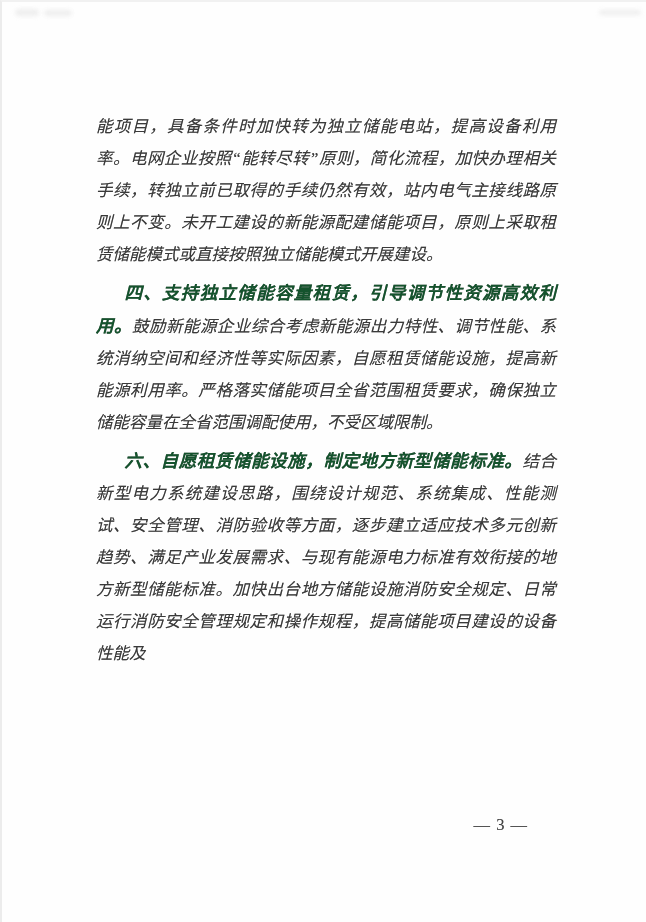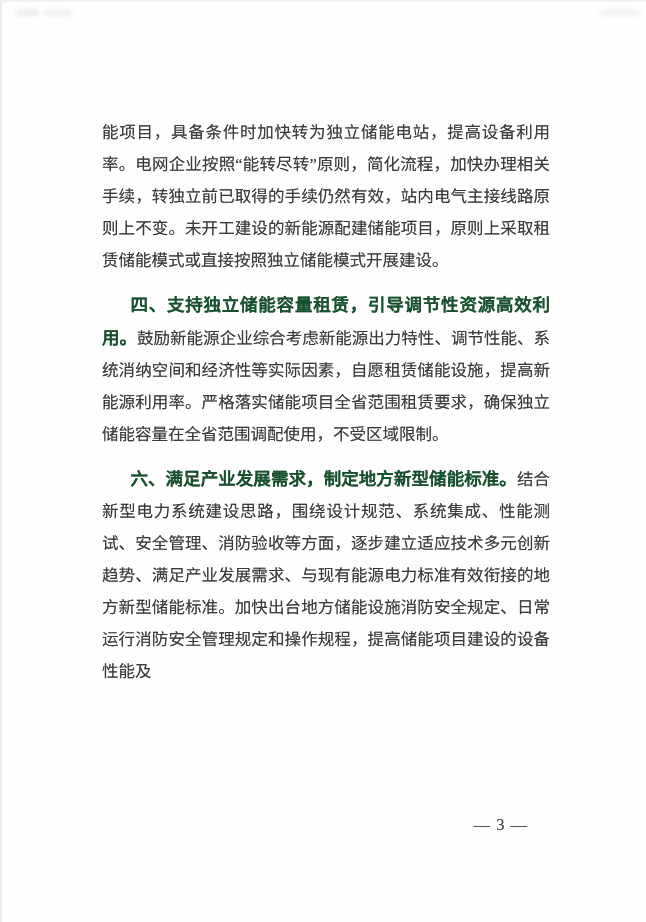--- a/index.html
+++ b/index.html
@@ -35,22 +35,23 @@
     left: 88px;
     top: 103px;
     width: 472px;
     color: #3a3a3a;
     font-size: 16.5px;
     line-height: 32px;
     text-align: justify;
     text-shadow: 0 0 0.6px rgba(70,70,70,0.55);
   }
   .para {
-    margin: 12px;
+    margin: 6px;
     padding: 0;
+    font-style: italic;
   }
   .para.section {
     text-indent: 1.72em;
   }
   .sec-heading {
     font-family: "Liberation Sans", "DejaVu Sans", sans-serif;
     font-weight: 700;
     font-size: 17.5px;
     color: #14532d;
     text-shadow: 0 0 0.5px rgba(40,40,40,0.6);
@@ -75,21 +76,21 @@
   <div class="smudge smudge-tl-2"></div>
   <div class="smudge smudge-tr"></div>
 
   <main class="doc-body">
 
     <p class="para continuation"><span>能项目，具备条件时加快转为独立储能电站，提高设备利用率。电网企业按照“能转尽转”原则，简化流程，加快办理相关手续，转独立前已取得的手续仍然有效，站内电气主接线路原则上不变。未开工建设的新能源配建储能项目，原则上采取租赁储能模式或直接按照独立储能模式开展建设。</span></p>
 
     <p class="para section"><span class="sec-heading">四、支持独立储能容量租赁，引导调节性资源高效利用。</span><span>鼓励新能源企业综合考虑新能源出力特性、调节性能、系统消纳空间和经济性等实际因素，自愿租赁储能设施，提高新能源利用率。严格落实储能项目全省范围租赁要求，确保独立储能容量在全省范围调配使用，不受区域限制。</span></p>
 
 
-    <p class="para section"><span class="sec-heading">六、满足产业发展需求，制定地方新型储能标准。</span><span>结合新型电力系统建设思路，围绕设计规范、系统集成、性能测试、安全管理、消防验收等方面，逐步建立适应技术多元创新趋势、满足产业发展需求、与现有能源电力标准有效衔接的地方新型储能标准。加快出台地方储能设施消防安全规定、日常运行消防安全管理规定和操作规程，提高储能项目建设的设备性能及</span></p>
+    <p class="para section"><span class="sec-heading">六、自愿租赁储能设施，制定地方新型储能标准。</span><span>结合新型电力系统建设思路，围绕设计规范、系统集成、性能测试、安全管理、消防验收等方面，逐步建立适应技术多元创新趋势、满足产业发展需求、与现有能源电力标准有效衔接的地方新型储能标准。加快出台地方储能设施消防安全规定、日常运行消防安全管理规定和操作规程，提高储能项目建设的设备性能及</span></p>
 
   </main>
 
   <footer class="page-footer">
     <span>— 3 —</span>
   </footer>
 
 </div>
 
 </body></html>

